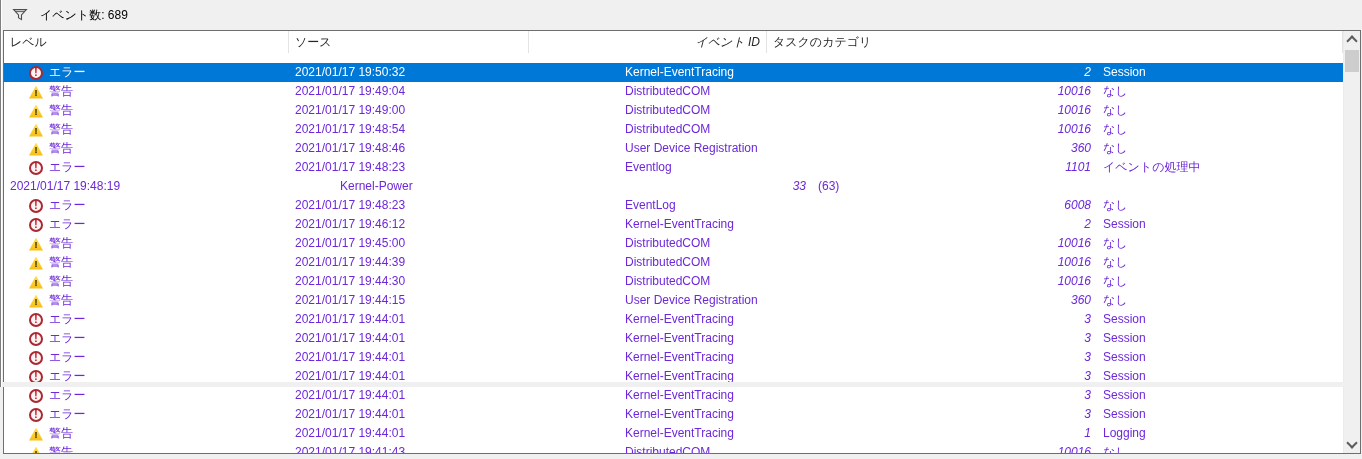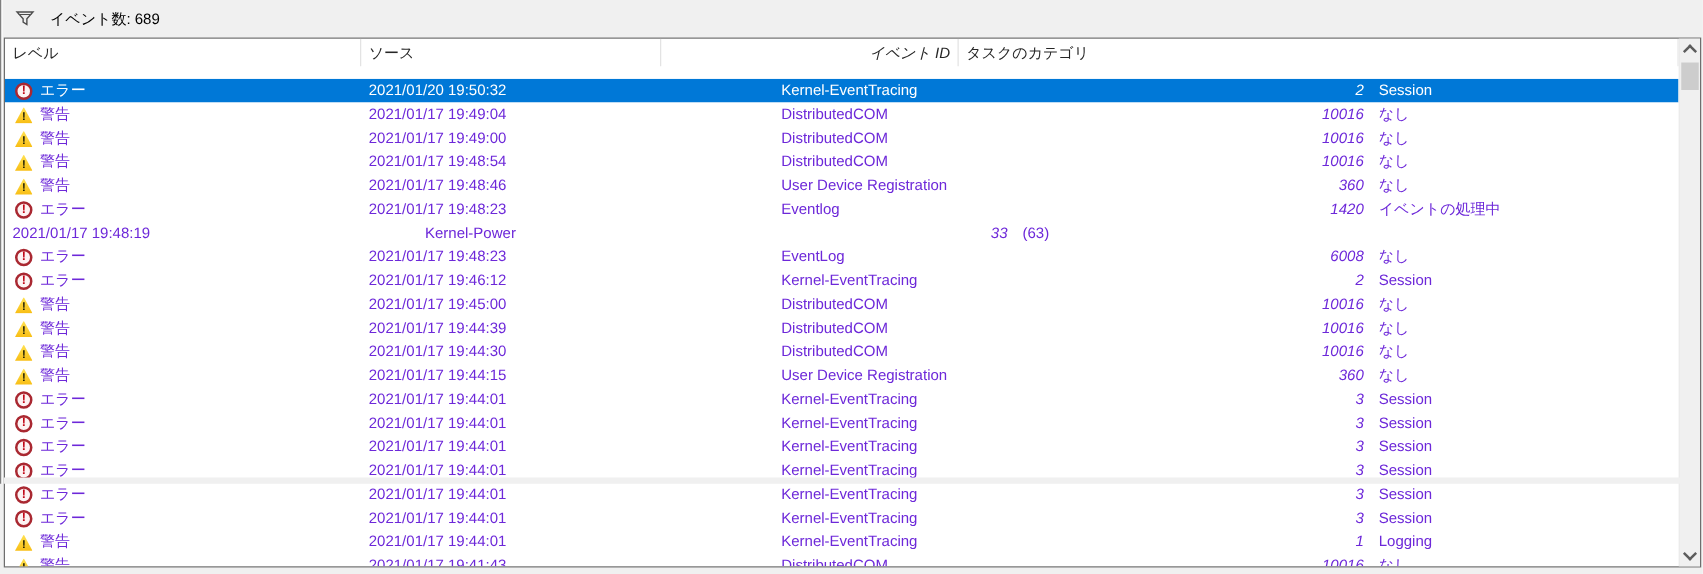--- a/index.html
+++ b/index.html
@@ -28,21 +28,21 @@
   .col-eventid{width:238px;flex:0 0 238px;justify-content:flex-end;text-align:right;font-style:italic;}
   .col-category{flex:1 1 auto;}
 
   .body{flex:1 1 auto;overflow:hidden;}
   .row{display:flex;height:19px;line-height:19px;font-size:12px;color:#6d28d9;background:#fff;}
   .row .cell{box-sizing:border-box;padding:0 6px;white-space:nowrap;overflow:hidden;display:flex;align-items:center;}
   .row .col-eventid{justify-content:flex-end;}
   .row.selected{background:#0078d7;color:#ffffff;}
 
   
-  .cell.col-level{padding-left:8px;}
+  .cell.col-level{padding-left:25px;}
   .lv-icon{flex:0 0 14px;width:14px;height:14px;margin-right:6px;position:relative;display:inline-block;}
   .icon-error{border-radius:50%;background:#fdf3f3;border:2px solid #a92831;box-sizing:border-box;}
   .icon-error::after{content:"!";position:absolute;left:0;right:0;top:-1px;bottom:0;
     color:#c00515;font-weight:bold;font-size:10px;line-height:11px;text-align:center;}
   .icon-critical{border-radius:50%;background:#ce1c25;border:1px solid #8d1118;box-sizing:border-box;}
   .icon-critical::after{content:"\00d7";position:absolute;left:0;right:0;top:-1px;bottom:0;
     color:#ffffff;font-weight:bold;font-size:11px;line-height:13px;text-align:center;}
   .icon-warning{background:linear-gradient(#ffe152,#f8bd13);
     clip-path:polygon(50% 0%,100% 100%,0% 100%);height:13px;margin-top:1px;}
   .icon-warning::after{content:"!";position:absolute;left:0;right:0;top:2px;bottom:0;
@@ -81,21 +81,21 @@
         <div class="hcell col-source">ソース</div>
         <div class="hcell col-eventid">イベント ID</div>
         <div class="hcell col-category">タスクのカテゴリ</div>
       </div>
       <div class="body">
           <div class="row selected">
     <div class="cell col-level">
       <span class="lv-icon icon-error"></span>
       <span>エラー</span>
     </div>
-    <div class="cell col-datetime">2021/01/20 19:50:32</div>
+    <div class="cell col-datetime">2021/01/17 19:50:32</div>
     <div class="cell col-source">Kernel-EventTracing</div>
     <div class="cell col-eventid">2</div>
     <div class="cell col-category">Session</div>
   </div>
           <div class="row">
     <div class="cell col-level">
       <span class="lv-icon icon-warning"></span>
       <span>警告</span>
     </div>
     <div class="cell col-datetime">2021/01/17 19:49:04</div>
@@ -133,21 +133,21 @@
     <div class="cell col-eventid">360</div>
     <div class="cell col-category">なし</div>
   </div>
           <div class="row">
     <div class="cell col-level">
       <span class="lv-icon icon-error"></span>
       <span>エラー</span>
     </div>
     <div class="cell col-datetime">2021/01/17 19:48:23</div>
     <div class="cell col-source">Eventlog</div>
-    <div class="cell col-eventid">1420</div>
+    <div class="cell col-eventid">1101</div>
     <div class="cell col-category">イベントの処理中</div>
   </div>
           <div class="row">
     <div class="cell col-datetime">2021/01/17 19:48:19</div>
     <div class="cell col-source">Kernel-Power</div>
     <div class="cell col-eventid">33</div>
     <div class="cell col-category">(63)</div>
   </div>
           <div class="row">
     <div class="cell col-level">

